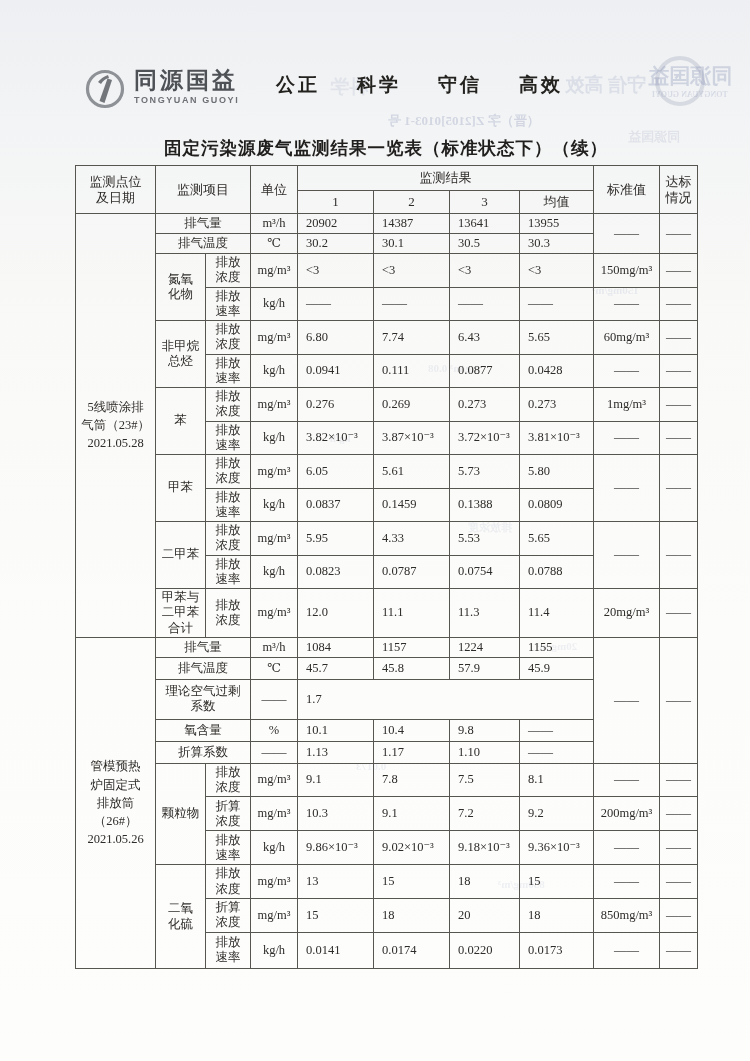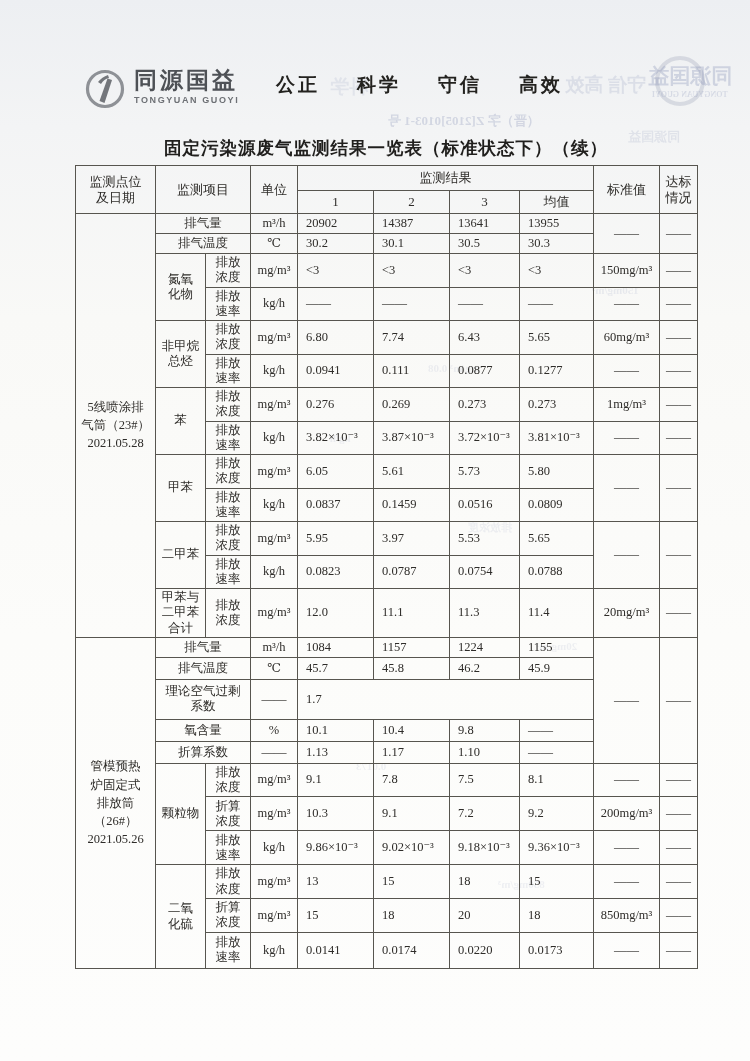--- a/index.html
+++ b/index.html
@@ -172,21 +172,21 @@
             <td class="std">60mg/m³</td>
             <td class="ok">——</td>
           </tr>
           <tr style="height: 31px;">
             <td class="lbl">排放
 速率</td>
             <td class="unit">kg/h</td>
             <td class="val">0.0941</td>
             <td class="val">0.111</td>
             <td class="val">0.0877</td>
-            <td class="val">0.1277</td>
+            <td class="val">0.0428</td>
             <td class="std">——</td>
             <td class="ok">——</td>
           </tr>
           <tr style="height: 32px;">
             <td rowspan="2" class="lbl">苯</td>
             <td class="lbl">排放
 浓度</td>
             <td class="unit">mg/m³</td>
             <td class="val">0.276</td>
             <td class="val">0.269</td>
@@ -217,30 +217,30 @@
             <td class="val">5.80</td>
             <td rowspan="2" class="std">——</td>
             <td rowspan="2" class="ok">——</td>
           </tr>
           <tr style="height: 33px;">
             <td class="lbl">排放
 速率</td>
             <td class="unit">kg/h</td>
             <td class="val">0.0837</td>
             <td class="val">0.1459</td>
-            <td class="val">0.0516</td>
+            <td class="val">0.1388</td>
             <td class="val">0.0809</td>
           </tr>
           <tr style="height: 32px;">
             <td rowspan="2" class="lbl">二甲苯</td>
             <td class="lbl">排放
 浓度</td>
             <td class="unit">mg/m³</td>
             <td class="val">5.95</td>
-            <td class="val">3.97</td>
+            <td class="val">4.33</td>
             <td class="val">5.53</td>
             <td class="val">5.65</td>
             <td rowspan="2" class="std">——</td>
             <td rowspan="2" class="ok">——</td>
           </tr>
           <tr style="height: 33px;">
             <td class="lbl">排放
 速率</td>
             <td class="unit">kg/h</td>
             <td class="val">0.0823</td>
@@ -275,21 +275,21 @@
             <td class="val">1224</td>
             <td class="val">1155</td>
             <td rowspan="5" class="std">——</td>
             <td rowspan="5" class="ok">——</td>
           </tr>
           <tr style="height: 22px;">
             <td colspan="2" class="lbl">排气温度</td>
             <td class="unit">℃</td>
             <td class="val">45.7</td>
             <td class="val">45.8</td>
-            <td class="val">46.2</td>
+            <td class="val">57.9</td>
             <td class="val">45.9</td>
           </tr>
           <tr style="height: 40px;">
             <td colspan="2" class="lbl">理论空气过剩
 系数</td>
             <td class="unit">——</td>
             <td colspan="4" class="val">1.7</td>
           </tr>
           <tr style="height: 22px;">
             <td colspan="2" class="lbl">氧含量</td>

